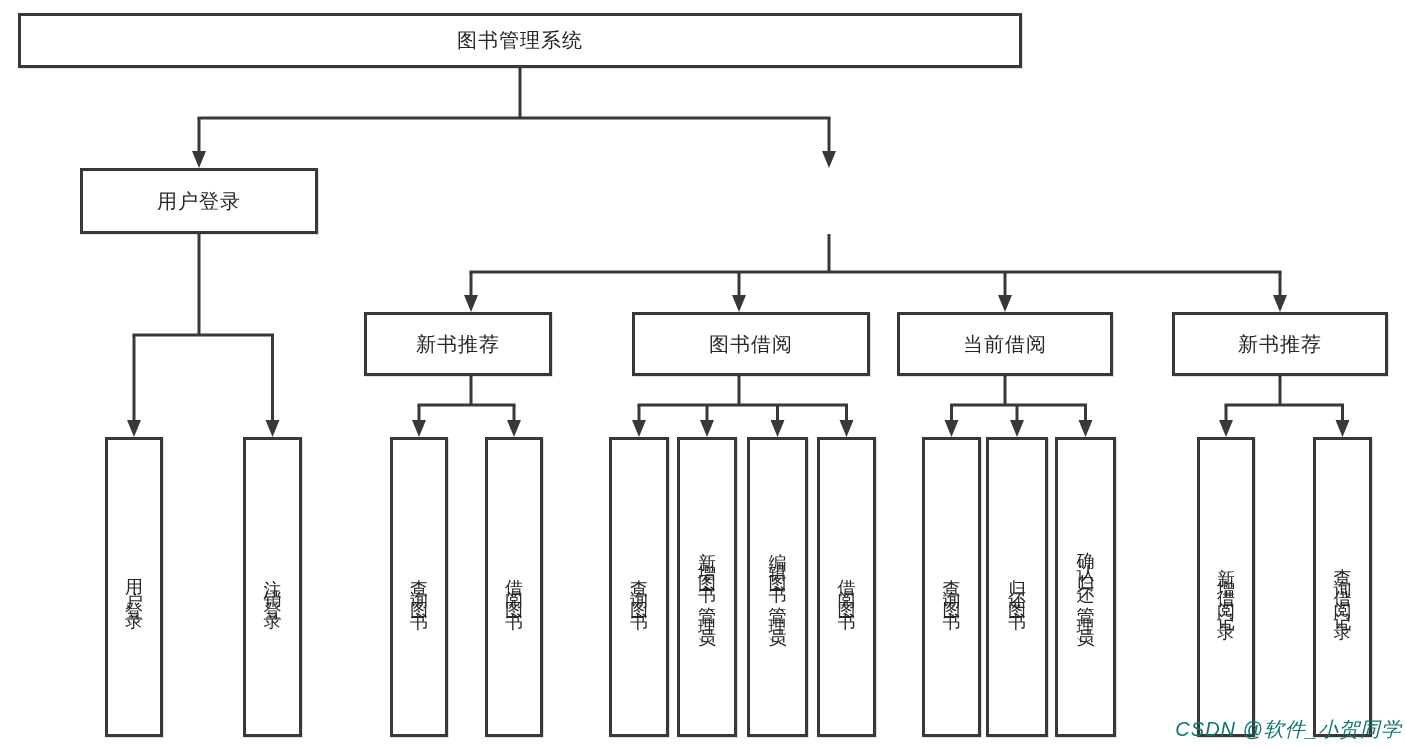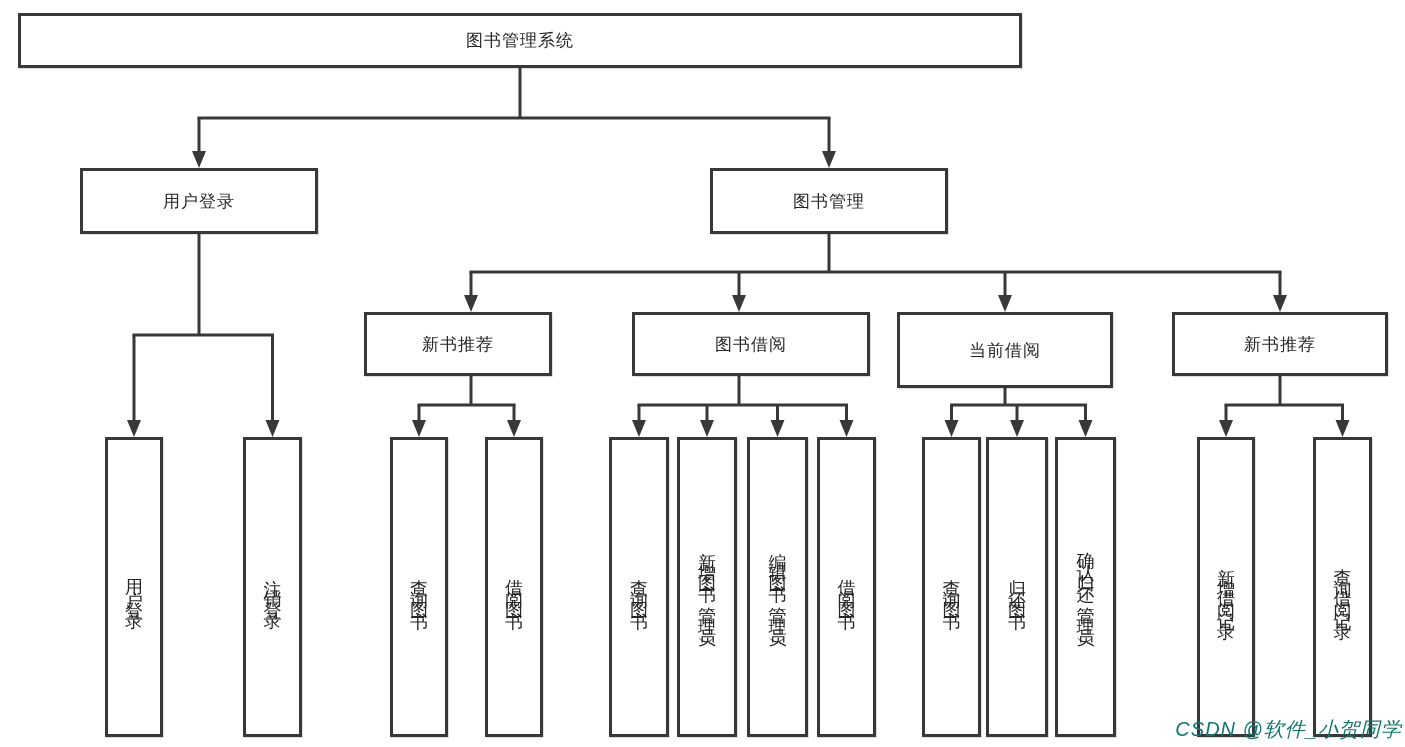--- a/index.html
+++ b/index.html
@@ -15,21 +15,21 @@
     position: absolute;
     box-sizing: border-box;
     border: 3px solid #383838;
     background: #ffffff;
     display: flex;
     align-items: center;
     justify-content: center;
     color: #262626;
     box-shadow: 1px 1px 0 rgba(0,0,0,0.12);
   }
-  .branch { font-size: 17px; letter-spacing: 1px; }
+  .branch { font-size: 20px; letter-spacing: 1px; }
   .leaf   { top: 437px; height: 300px; }
   .leaf span {
     writing-mode: vertical-rl;
     text-orientation: mixed;
     font-size: 18px;
     letter-spacing: 11px;
     color: #262626;
     line-height: 1;
   }
   #connectors { position: absolute; left: 0; top: 0; z-index: 0; }
@@ -121,31 +121,28 @@
     </g>
   </svg>
 
   <div class="box branch" style="left:18px; top:13px; width:1004px; height:55px;">
     <span>图书管理系统</span>
   </div>
 
   <div class="box branch" style="left:80px; top:168px; width:238px; height:66px;">
     <span>用户登录</span>
   </div>
-  <div class="box branch" style="left:710px; top:168px; width:238px; height:66px;">
-    <span>图书管理</span>
-  </div>
 
   <div class="box branch" style="left:364px; top:312px; width:188px; height:64px;">
     <span>新书推荐</span>
   </div>
   <div class="box branch" style="left:632px; top:312px; width:238px; height:64px;">
     <span>图书借阅</span>
   </div>
-  <div class="box branch" style="left:897px; top:312px; width:216px; height:76px;">
+  <div class="box branch" style="left:897px; top:312px; width:216px; height:64px;">
     <span>当前借阅</span>
   </div>
   <div class="box branch" style="left:1172px; top:312px; width:216px; height:64px;">
     <span>新书推荐</span>
   </div>
 
   <div class="box leaf" style="left:105px; width:58px;">
     <span>用户登录</span>
   </div>
   <div class="box leaf" style="left:243px; width:59px;">

